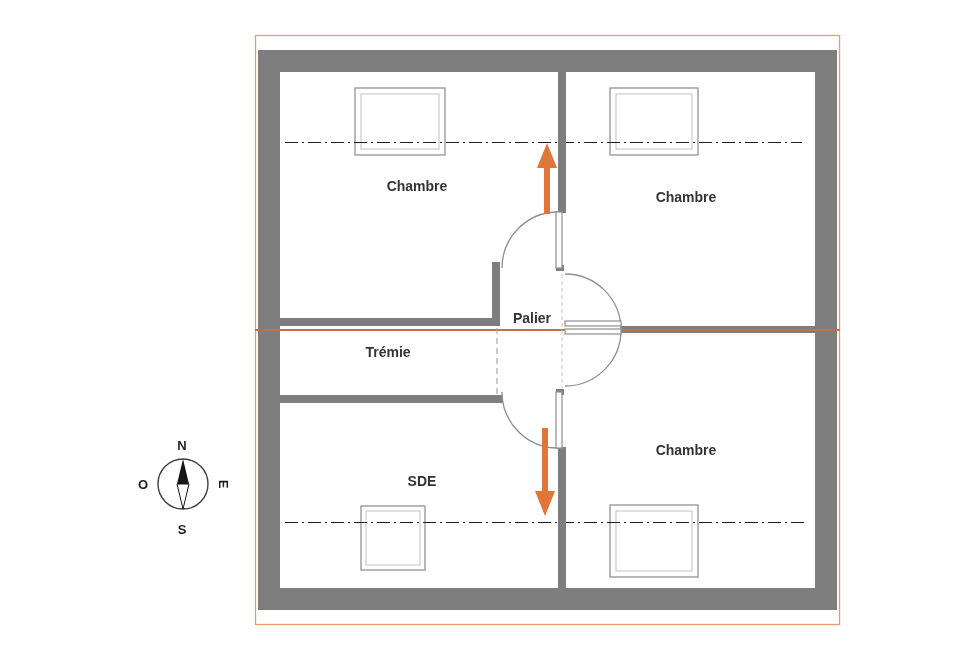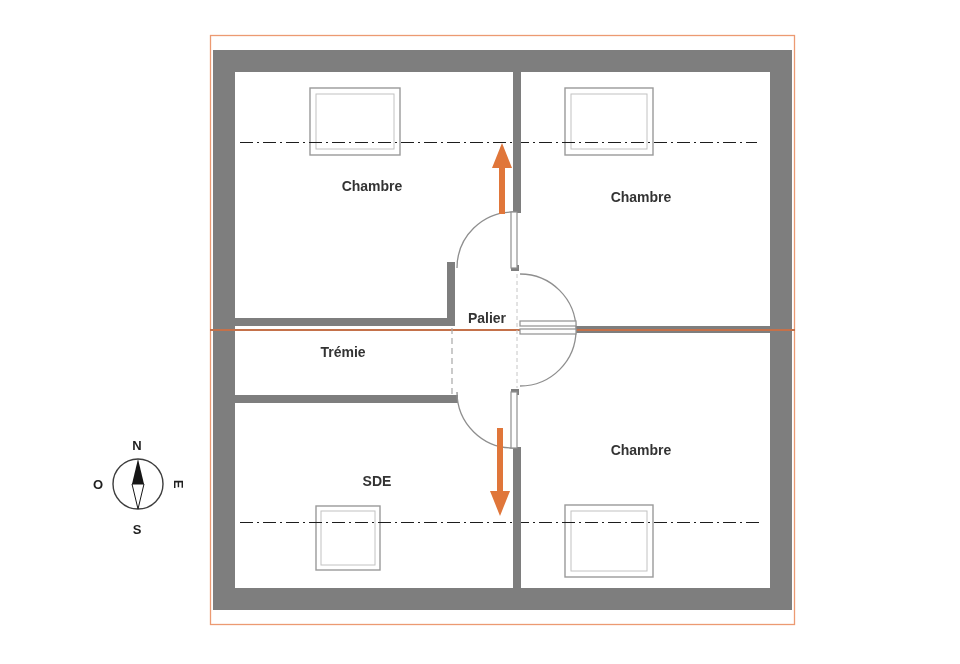--- a/index.html
+++ b/index.html
@@ -7,21 +7,21 @@
     padding: 0;
   }
   body {
     width: 960px;
     height: 664px;
     background: #ffffff;
     font-family: "Liberation Sans", sans-serif;
     position: relative;
     overflow: hidden;
   }
-  .canvas { position: absolute; inset: 0; }
+  .canvas { position: absolute; inset: 0; padding-left: 45px; }
 
   .wall        { fill: var(--color-wall, #7e7e7e); }
   .border-rect { fill: none; stroke: var(--color-border, #ec9a72); stroke-width: 1.3; }
   .ridge       { fill: none; stroke: var(--color-ridge, #c4714a); stroke-width: 2.2; }
   .arc         { fill: none; stroke: #8f8f8f; stroke-width: 1.3; }
   .panel       { fill: #fdfdfd; stroke: #8f8f8f; stroke-width: 1.2; }
   .win-outer   { fill: #ffffff; stroke: #9a9a9a; stroke-width: 1.4; }
   .win-inner   { fill: none; stroke: #c2c2c2; stroke-width: 1; }
   .dashdot     { fill: none; stroke: #1d1d1d; stroke-width: 1.1; stroke-dasharray: 13 4 2 4; }
   .tremie-dash { fill: none; stroke: #a8a8a8; stroke-width: 1.2; stroke-dasharray: 6 4; }

